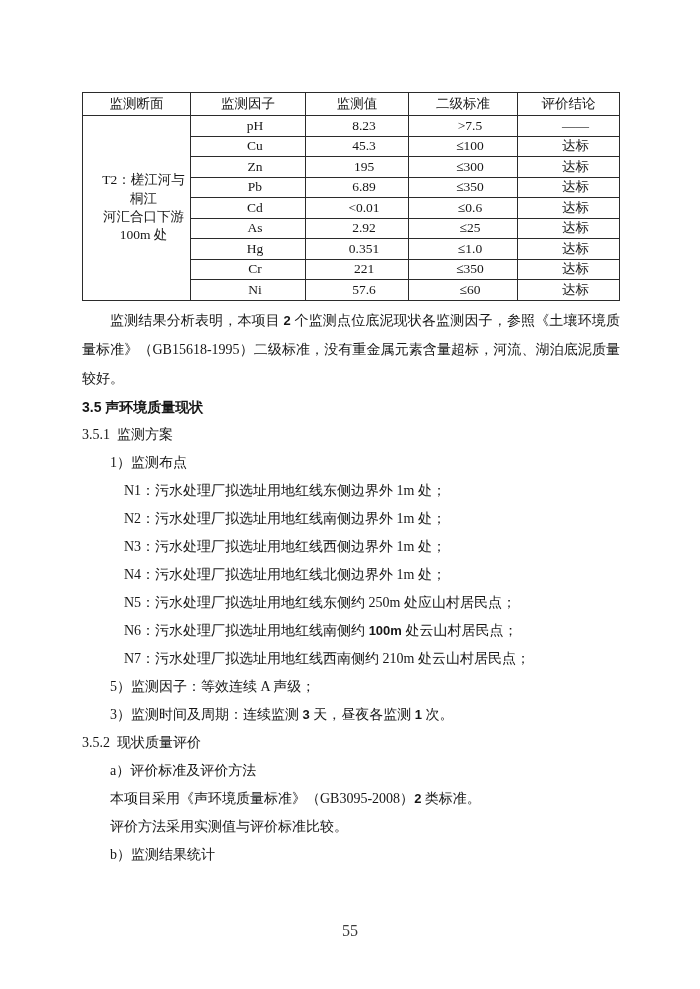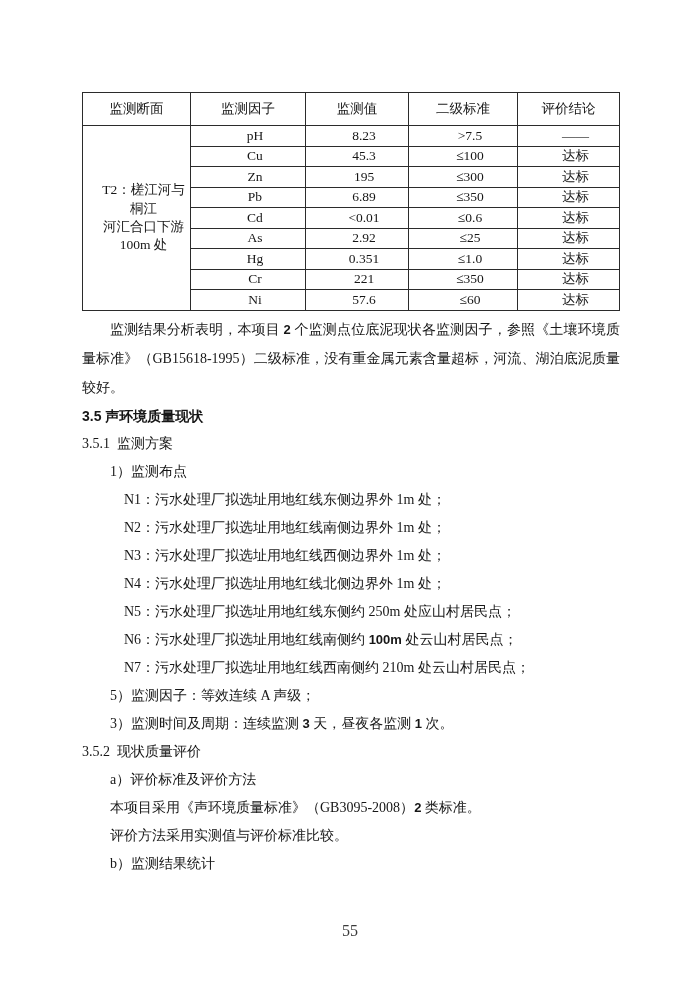--- a/index.html
+++ b/index.html
@@ -24,31 +24,31 @@
   }
   .doc-table th, .doc-table td {
     border: 1px solid #2b2b2b;
     text-align: center;
     vertical-align: middle;
     font-size: 13.5px;
     font-weight: normal;
     padding: 0 2px;
     line-height: 1.35;
   }
-  .doc-table thead th { height: 33px; }
+  .doc-table thead th { height: 23px; }
   .doc-table tbody td { height: 20.5px; padding-left: 16px; }
   .section-cell {
     white-space: pre-line;
     line-height: 1.65;
   }
   
   .body-text {
     position: absolute;
     left: 82px;
-    top: 298px;
+    top: 289px;
     width: 538px;
     font-size: 14px;
   }
   .para {
     margin: 17px 0 0 0;
     line-height: 29px;
     text-indent: 28px;
     text-align: justify;
   }
   .line {

